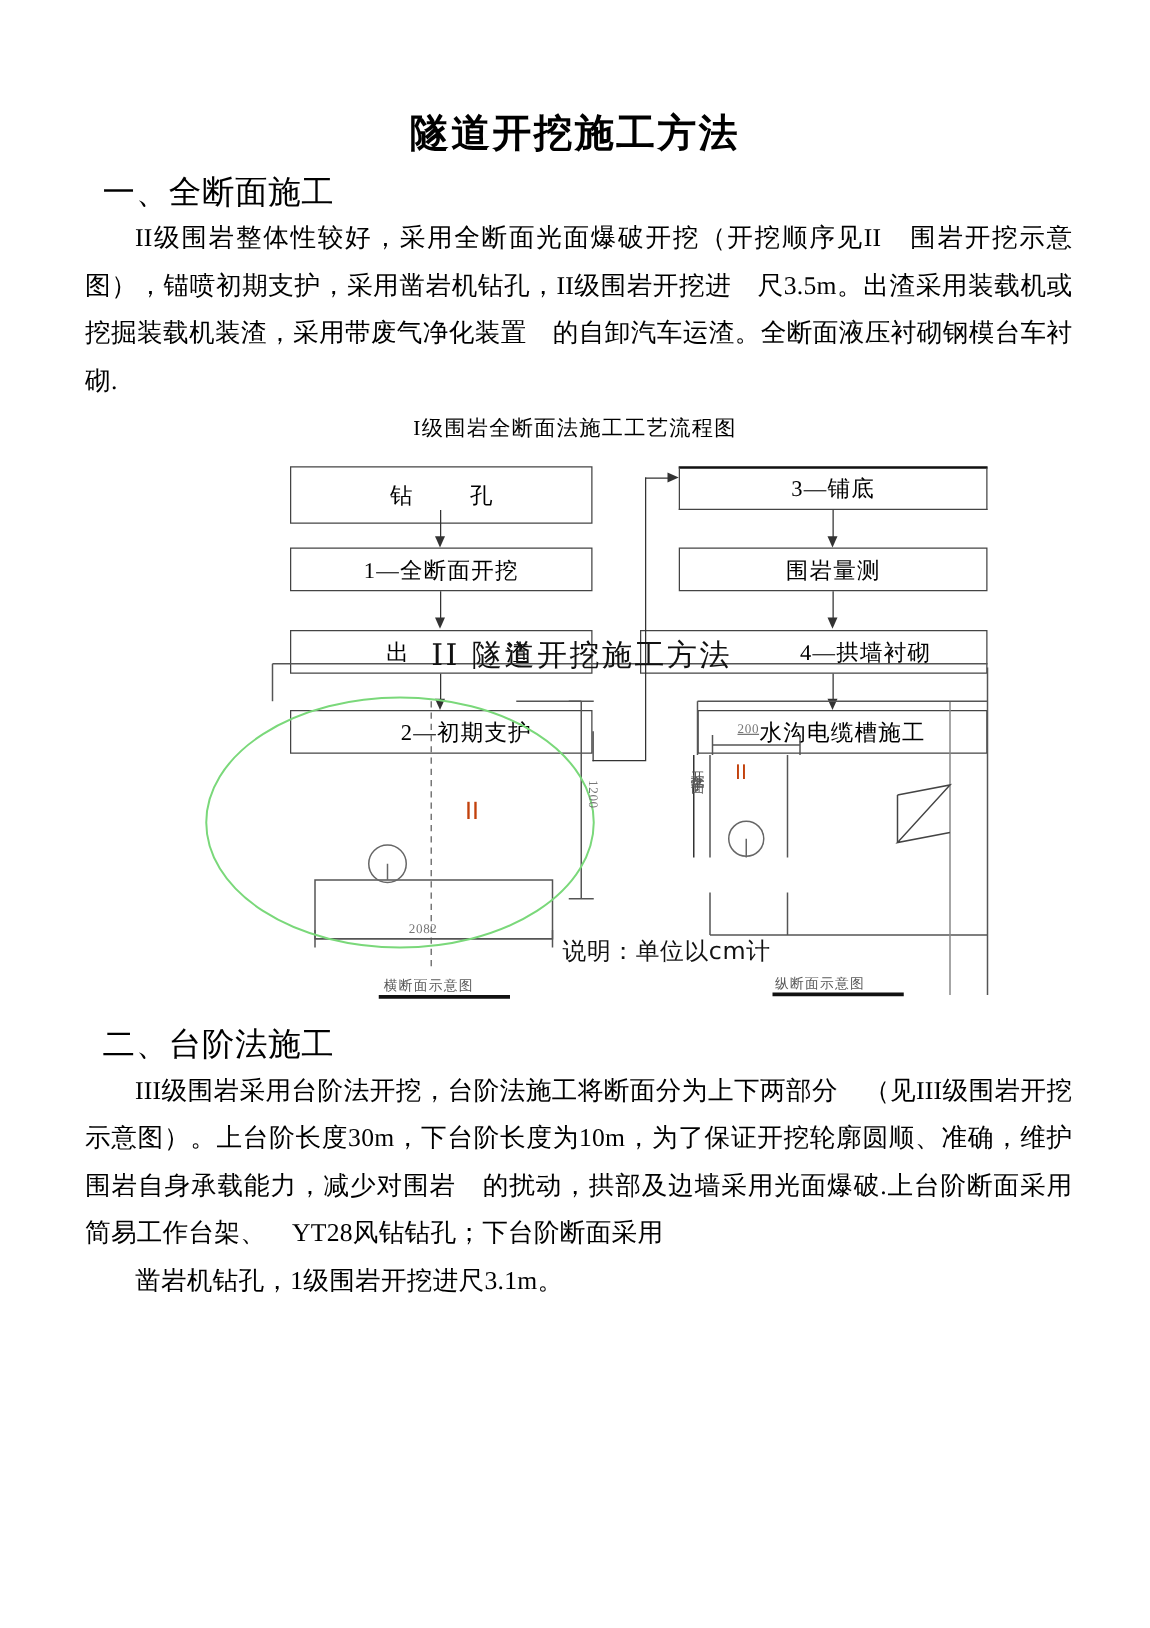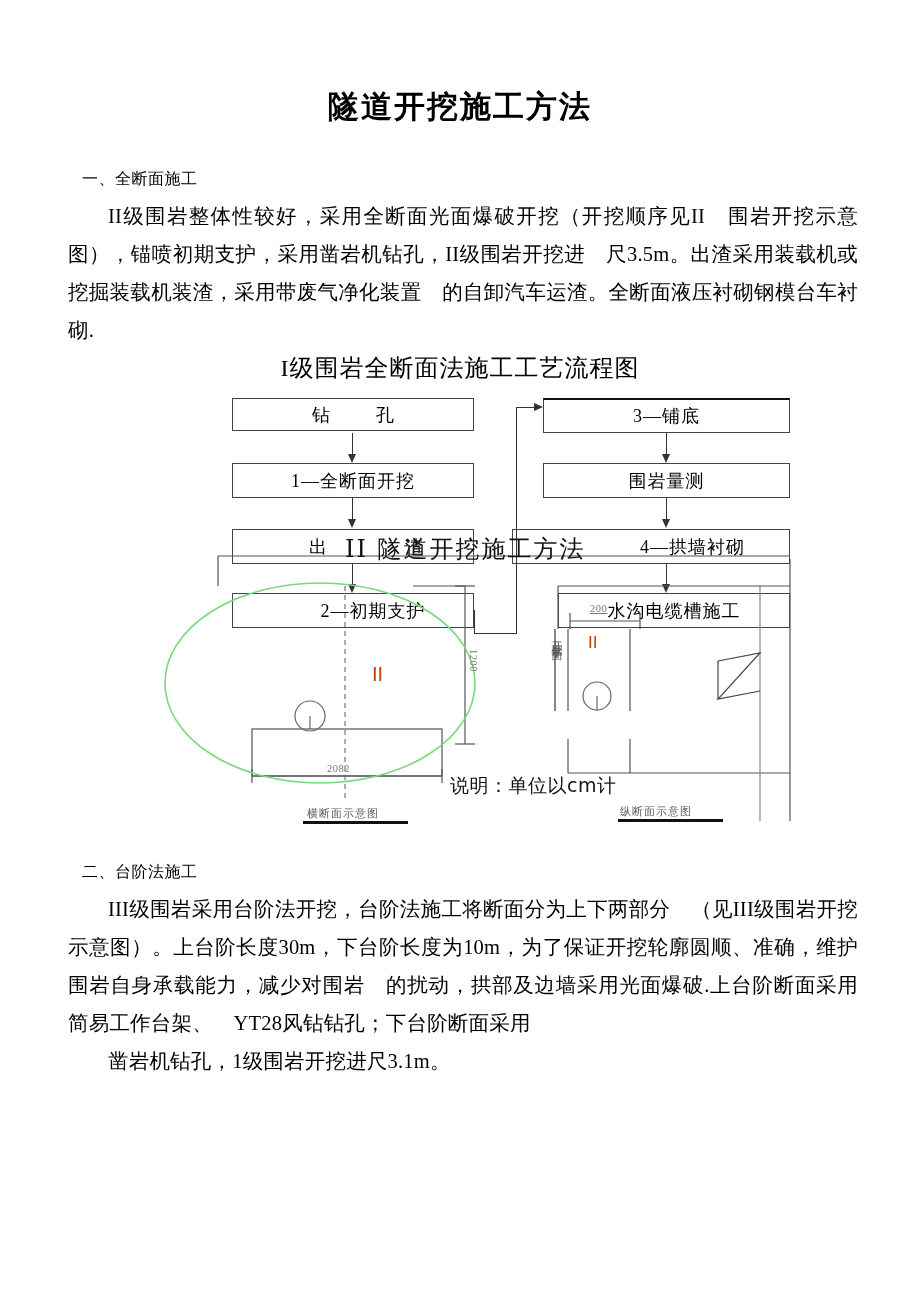--- a/index.html
+++ b/index.html
@@ -34,37 +34,37 @@
     font-family: "DejaVu Serif", "Liberation Serif", serif;
   }
 
   
   .body-block {
     padding: 0 62px 0 68px;
     font-size: 20.5px;
     line-height: 38px;
   }
   .section-head {
-    font-size: 16px;
+    font-size: 26px;
     line-height: 36px;
     padding-left: 14px;
-    margin-top: 33px;
+    margin-top: 8px;
     letter-spacing: 0.5px;
     font-family: Liberation Serif, serif;
   }
   .para {
     text-indent: 40px;
     text-align: justify;
     letter-spacing: 0.2px;
   }
 
   
   .fig-caption {
     text-align: center;
-    font-size: 24px;
+    font-size: 17px;
     line-height: 26px;
     margin-top: 6px;
     letter-spacing: 1px;
   }
 
   
   .figure {
     position: relative;
     width: 920px;
     height: 440px;
@@ -185,21 +185,21 @@
 
   <div class="body-block">
     <div class="section-head">一、全断面施工</div>
     <div class="para">II级围岩整体性较好，采用全断面光面爆破开挖（开挖顺序见II　围岩开挖示意图），锚喷初期支护，采用凿岩机钻孔，II级围岩开挖进　尺3.5m。出渣采用装载机或挖掘装载机装渣，采用带废气净化装置　的自卸汽车运渣。全断面液压衬砌钢模台车衬砌.</div>
   </div>
 
   <div class="fig-caption">I级围岩全断面法施工工艺流程图</div>
 
   <div class="figure">
 
-    <div class="fc-box spaced" style="left:232px; top:17px; width:242px; height:33px;">钻　孔</div>
+    <div class="fc-box spaced" style="left:232px; top:17px; width:242px; height:46px;">钻　孔</div>
 
     <div class="fc-box" style="left:232px; top:82px; width:242px; height:35px;">1—全断面开挖</div>
 
     <div class="fc-box spaced" style="left:232px; top:148px; width:242px; height:35px; justify-content:flex-start; padding-left:62px;">出　　渣</div>
 
     <div class="fc-box" style="left:232px; top:212px; width:242px; height:35px;padding-left:40px;">2—初期支护</div>
 
     <div class="fc-box thick-top" style="left:543px; top:17px; width:247px; height:35px;">3—铺底</div>
 
     <div class="fc-box" style="left:543px; top:82px; width:247px; height:35px;">围岩量测</div>

